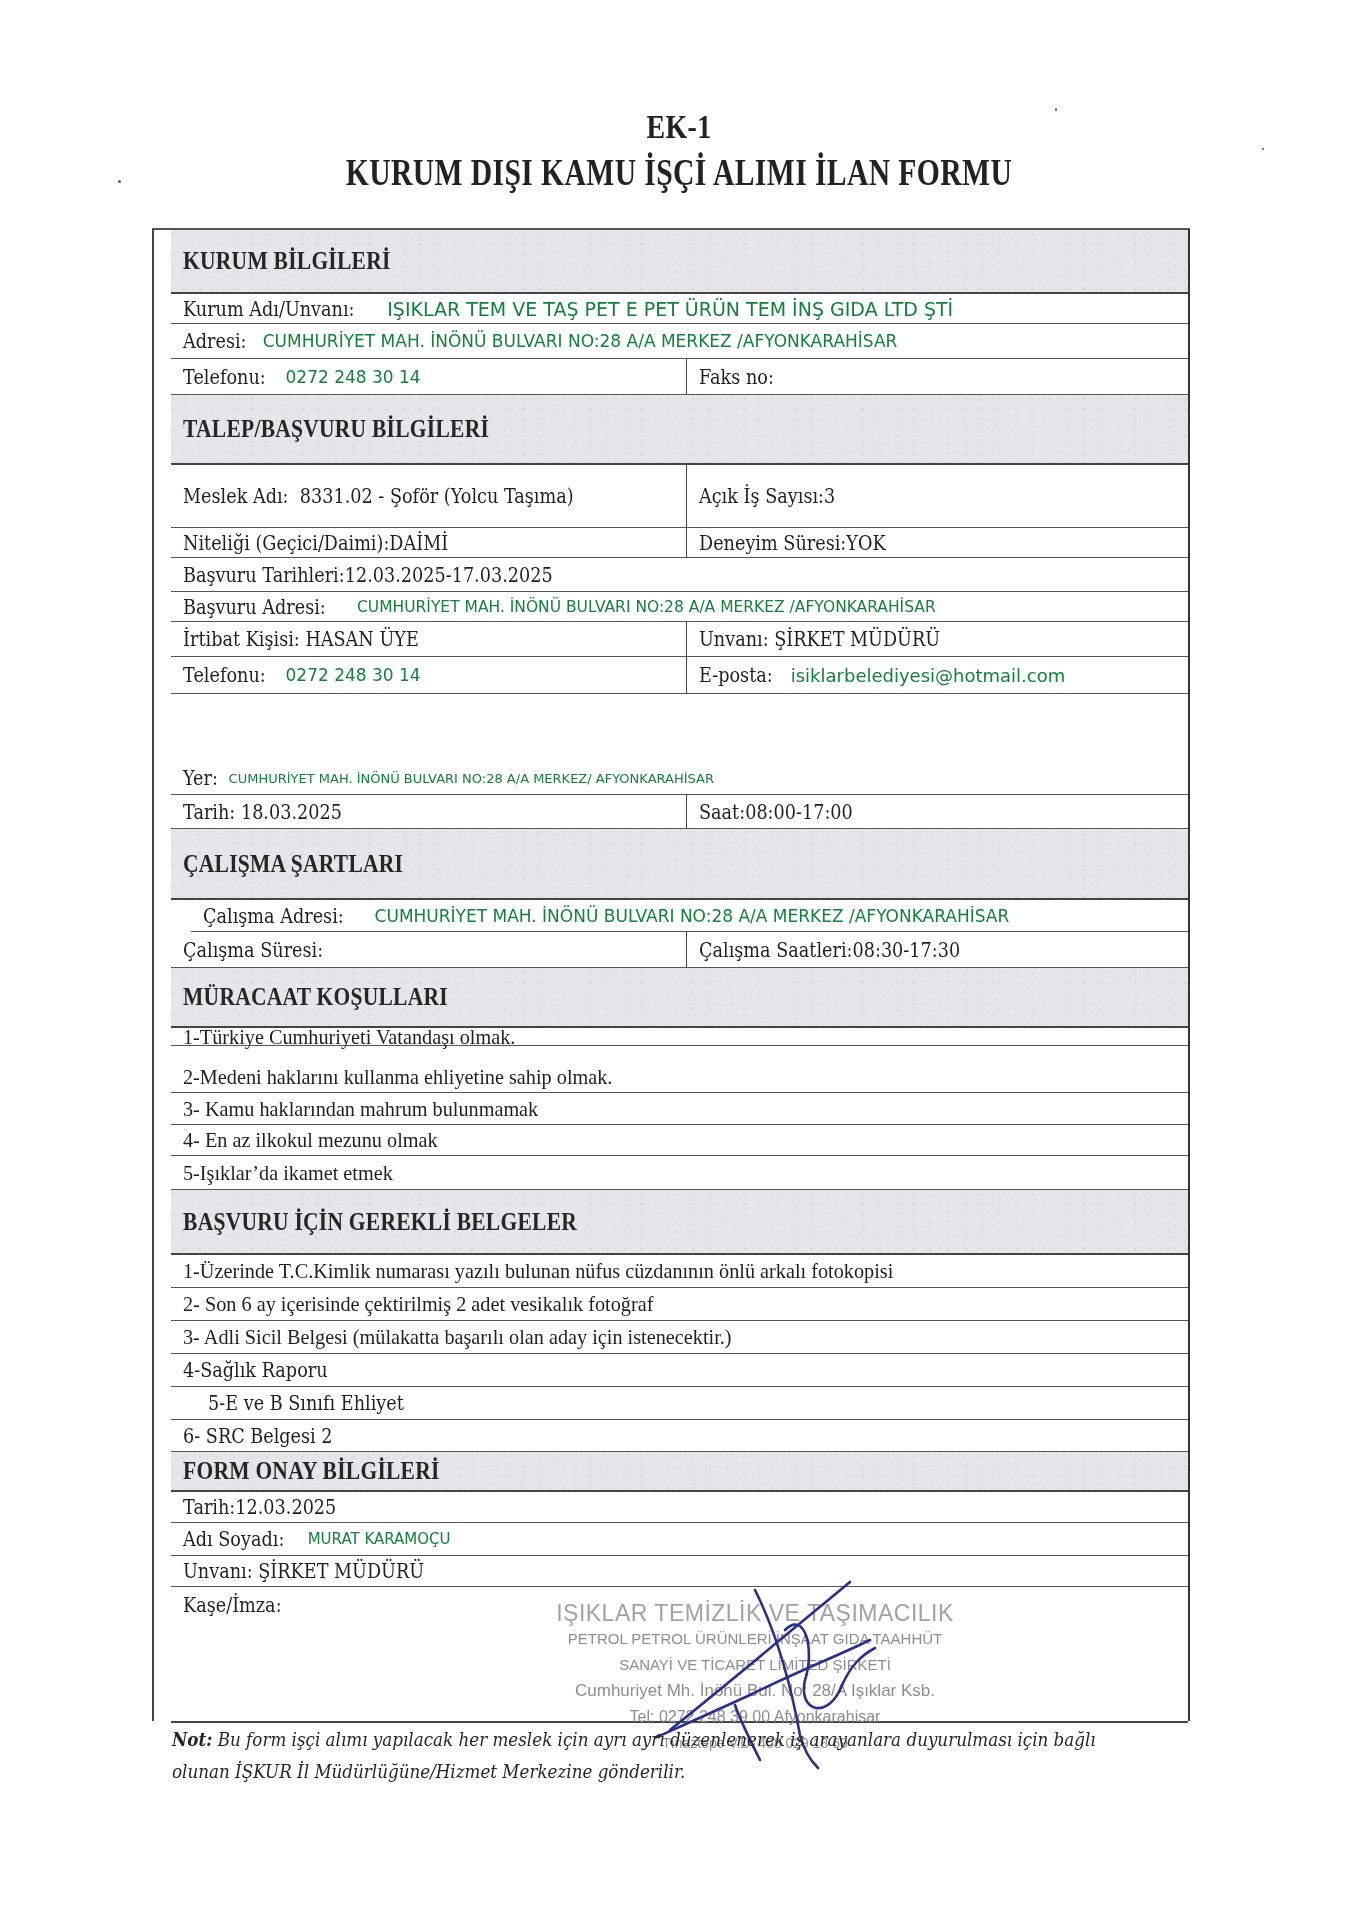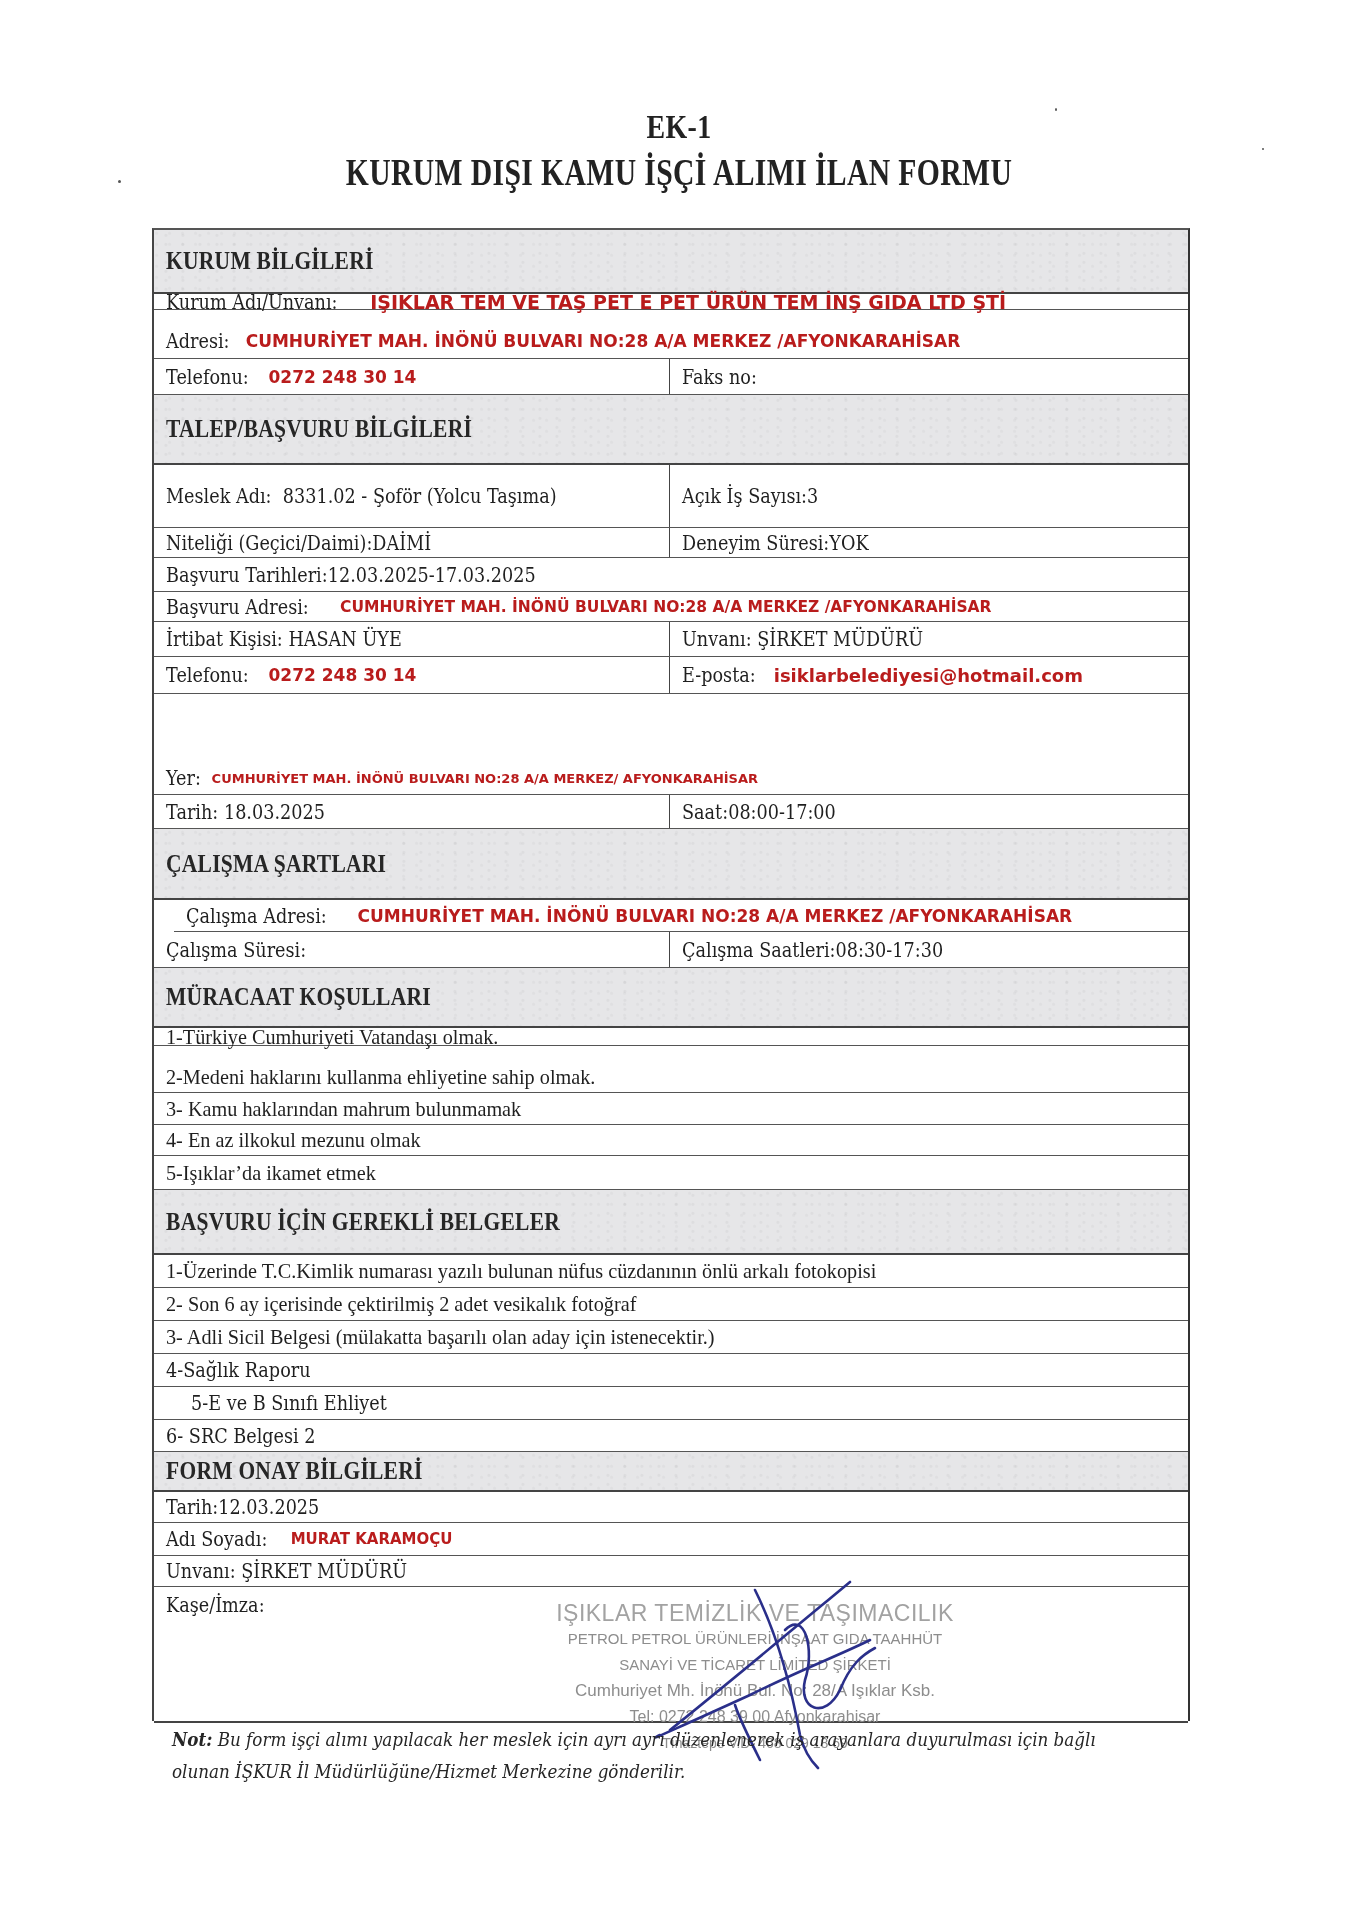--- a/index.html
+++ b/index.html
@@ -16,21 +16,21 @@
   }
   #t1 { top: 108px; font-size: 34px; transform: scaleX(0.82); }
   #t2 { top: 150px; font-size: 38px; transform: scaleX(0.78); }
 
   .table {
     position: absolute; left: 152px; width: 1038px; top: 228px; height: 1493px;
     border-left: 2px solid #444; border-right: 2px solid #333; border-top: 2px solid #555;
     box-sizing: border-box;
   }
   .row {
-    position: absolute; left: 0; right: 0;
+    position: absolute; left: 17px; right: 0;
     border-bottom: 1.5px solid #555; box-sizing: border-box;
     display: flex; align-items: center;
   }
   .row.hdr {
     background:
       radial-gradient(circle at 20% 30%, rgba(0,0,0,0.03) 0 1px, transparent 2px) 0 0/13px 11px,
       radial-gradient(circle at 70% 60%, rgba(0,0,0,0.04) 0 1px, transparent 2px) 0 0/17px 9px,
       #e6e6e8;
     border-bottom: 2px solid #444;
   }
@@ -45,21 +45,21 @@
   }
   .cell.left { width: 516px; border-right: 1.5px solid #444; }
   .cell.right { flex: 1; }
   .cell.full { flex: 1; }
 
   .lbl {
     font-family: "DejaVu Serif", serif; font-size: 21px; color: #1f1f1f;
     transform: scaleX(0.84); transform-origin: left center; display: inline-block;
   }
   .sans {
-    font-family: "DejaVu Sans", "Liberation Sans", sans-serif; font-size: 18px; color: #b91c1c; font-weight: bold;
+    font-family: "DejaVu Sans", "Liberation Sans", sans-serif; font-size: 18px; color: #15803d;
   }
   .tnr {
     font-family: "Liberation Serif", serif; font-size: 22px; color: #1f1f1f;
     transform: scaleX(0.92); transform-origin: left center; display: inline-block;
   }
   .multiline { white-space: normal; line-height: 28px; width: 500px; }
 
   .stamp {
     position: absolute; left: 555px; top: 1600px; width: 400px; text-align: center;
     font-family: "Liberation Sans", "DejaVu Sans", sans-serif; color: #8d8d8d;
@@ -90,21 +90,21 @@
 
 <div class="speck" style="left:1055px;top:108px;width:2px;height:3px;"></div>
 <div class="speck" style="left:118px;top:180px;width:3px;height:3px;"></div>
 <div class="speck" style="left:1262px;top:148px;width:2px;height:2px;"></div>
 
 <div class="table">
 
   <div class="row hdr" style="top:0;height:64px;">
     <span class="hdr-text">KURUM BİLGİLERİ</span>
   </div>
-  <div class="row" style="top:64px;height:16px;">
+  <div class="row" style="top:64px;height:30px;">
     <div class="cell full">
       <span class="lbl">Kurum Adı/Unvanı:</span>
       <span class="sans" style="font-size:19px;">IŞIKLAR TEM VE TAŞ PET E PET ÜRÜN TEM İNŞ GIDA LTD ŞTİ</span>
     </div>
   </div>
   <div class="row" style="top:94px;height:35px;">
     <div class="cell full">
       <span class="lbl">Adresi:</span>
       <span class="sans" style="font-size:17px;margin-left:4px;">CUMHURİYET MAH. İNÖNÜ BULVARI NO:28 A/A MERKEZ /AFYONKARAHİSAR</span>
     </div>

